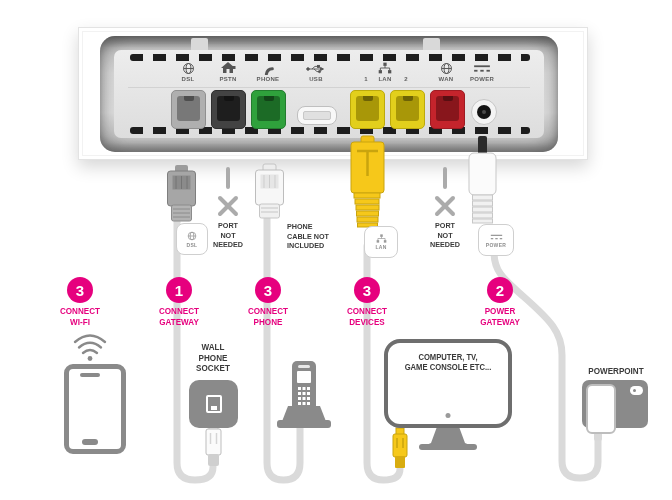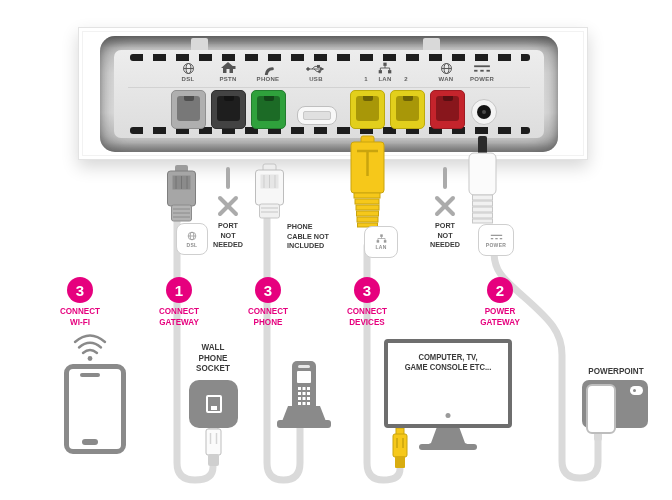--- a/index.html
+++ b/index.html
@@ -67,21 +67,21 @@
     background:#8A8A8A;border-radius:2px;}
   .smartphone .home{position:absolute;left:13px;bottom:4px;width:16px;height:6px;
     background:#8A8A8A;border-radius:3px;}
   .wall-socket{left:189px;top:380px;width:49px;height:48px;background:#8A8A8A;
     border-radius:10px;z-index:2;}
   .wall-socket .jack{position:absolute;left:17px;top:15px;width:12px;height:14px;
     border:2px solid #fff;border-radius:2px;}
   .wall-socket .jack::after{content:"";position:absolute;left:3px;bottom:1px;width:6px;
     height:4px;background:#fff;}
   .monitor{left:384px;top:339px;width:120px;height:81px;border:4px solid #6E6E6E;
-    border-radius:4px;background:#fff;z-index:2;}
+    border-radius:16px;background:#fff;z-index:2;}
   .monitor .screen-text{position:absolute;left:0;right:0;top:9px;text-align:center;
     font-size:8.5px;line-height:10px;font-weight:bold;color:#3A3A3A;}
   .monitor .cam-dot{position:absolute;left:50%;bottom:6px;width:5px;height:5px;
     transform:translateX(-50%);border-radius:50%;background:#9A9A9A;}
   .outlet-plate{left:582px;top:380px;width:66px;height:48px;background:#8A8A8A;
     border-radius:7px;z-index:2;}
   .outlet-plate .switch{position:absolute;right:5px;top:6px;width:13px;height:9px;
     background:#fff;border-radius:5px;}
   .outlet-plate .switch::after{content:"";position:absolute;left:3px;top:3px;width:3px;
     height:3px;border-radius:50%;background:#8A8A8A;}

